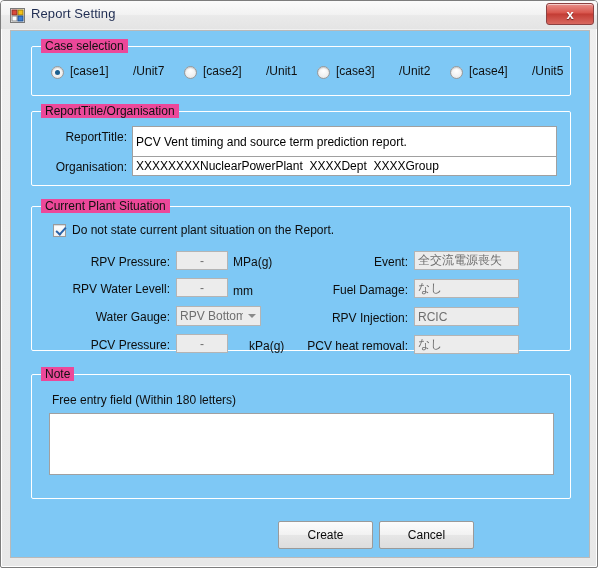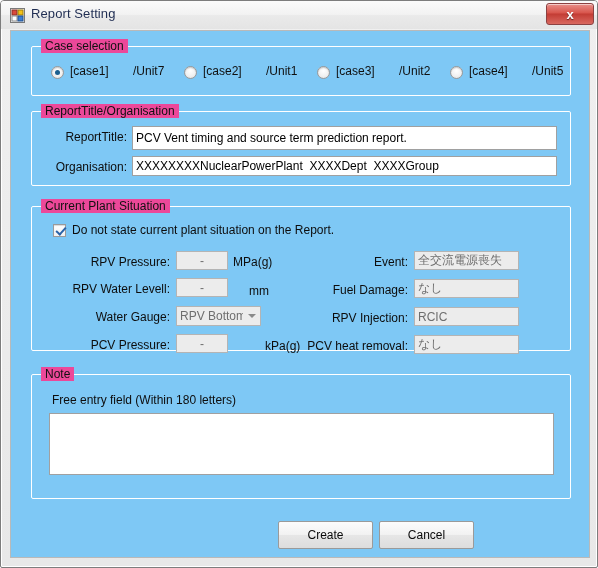--- a/index.html
+++ b/index.html
@@ -273,49 +273,49 @@
 
       <div class="radio" style="left:418px; top:19px;"></div>
       <span class="radio-label" style="left:437px; top:17px;">[case4]</span>
       <span class="radio-label" style="left:500px; top:17px;">/Unit5</span>
     </div>
 
     <div class="group" style="left:20px; top:80px; width:540px; height:75px;">
       <span class="legend">ReportTitle/Organisation</span>
 
       <span class="lbl right" style="left:10px; top:18px; width:85px;">ReportTitle:</span>
-      <input class="txt" style="left: 100px; top: 14px; width: 425px; height: 24px;" value="PCV Vent timing and source term prediction report.">
+      <input class="txt" style="left: 100px; top: 14px; width: 425px; height: 31px;" value="PCV Vent timing and source term prediction report.">
 
       <span class="lbl right" style="left:10px; top:48px; width:85px;">Organisation:</span>
       <input class="txt" style="left: 100px; top: 44px; width: 425px; height: 20px;" value="XXXXXXXXNuclearPowerPlant  XXXXDept  XXXXGroup">
     </div>
 
     <div class="group" style="left:20px; top:175px; width:540px; height:145px;">
       <span class="legend">Current Plant Situation</span>
 
       <div class="checkbox checked" style="left:21px; top:17px;"></div>
       <span class="lbl" style="left:40px; top:16px;">Do not state current plant situation on the Report.</span>
 
       <span class="lbl right" style="left:20px; top:48px; width:118px;">RPV Pressure:</span>
       <input class="txt disabled center" style="left: 144px; top: 44px; width: 52px; height: 19px;" disabled="" value="-">
       <span class="lbl" style="left:201px; top:48px;">MPa(g)</span>
 
       <span class="lbl right" style="left:20px; top:75px; width:118px;">RPV Water Levell:</span>
       <input class="txt disabled center" style="left: 144px; top: 71px; width: 52px; height: 19px;" disabled="" value="-">
-      <span class="lbl" style="left:201px; top:77px;margin-left:16px;">mm</span>
+      <span class="lbl" style="left:201px; top:77px;">mm</span>
 
       <span class="lbl right" style="left:20px; top:103px; width:118px;">Water Gauge:</span>
       <div class="combo" style="left:144px; top:99px; width:85px; height:20px;">
         <span class="combo-text">RPV Bottom-3</span>
         <span class="arrow"></span>
       </div>
 
       <span class="lbl right" style="left:20px; top:131px; width:118px;">PCV Pressure:</span>
       <input class="txt disabled center" style="left: 144px; top: 127px; width: 52px; height: 19px;" disabled="" value="-">
-      <span class="lbl" style="left:217px; top:132px;padding-left:16px;">kPa(g)</span>
+      <span class="lbl" style="left:201px; top:132px;padding-left:16px;">kPa(g)</span>
 
       <span class="lbl right" style="left:250px; top:48px; width:126px;">Event:</span>
       <input class="txt disabled" style="left: 382px; top: 44px; width: 105px; height: 19px;" disabled="" value="全交流電源喪失">
 
       <span class="lbl right" style="left:250px; top:76px; width:126px;">Fuel Damage:</span>
       <input class="txt disabled" style="left: 382px; top: 72px; width: 105px; height: 19px;" disabled="" value="なし">
 
       <span class="lbl right" style="left:250px; top:104px; width:126px;">RPV Injection:</span>
       <input class="txt disabled" style="left: 382px; top: 100px; width: 105px; height: 19px;" disabled="" value="RCIC">
 

